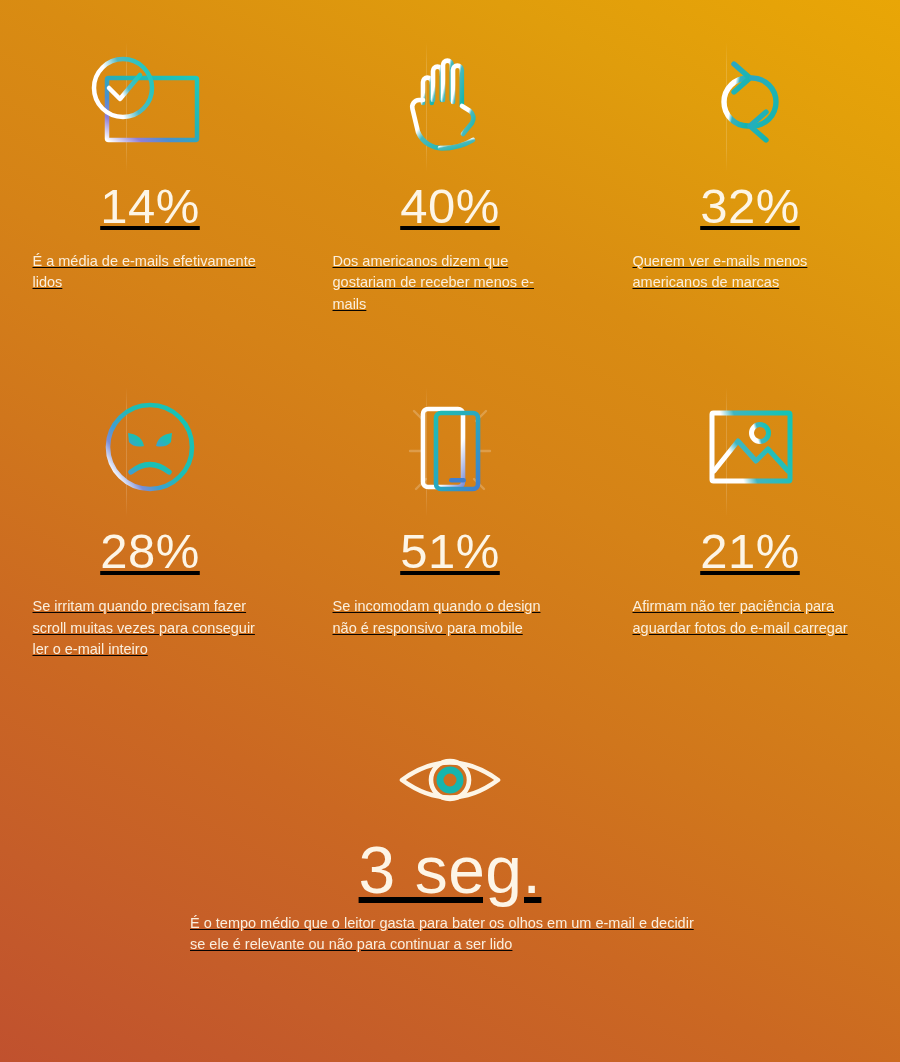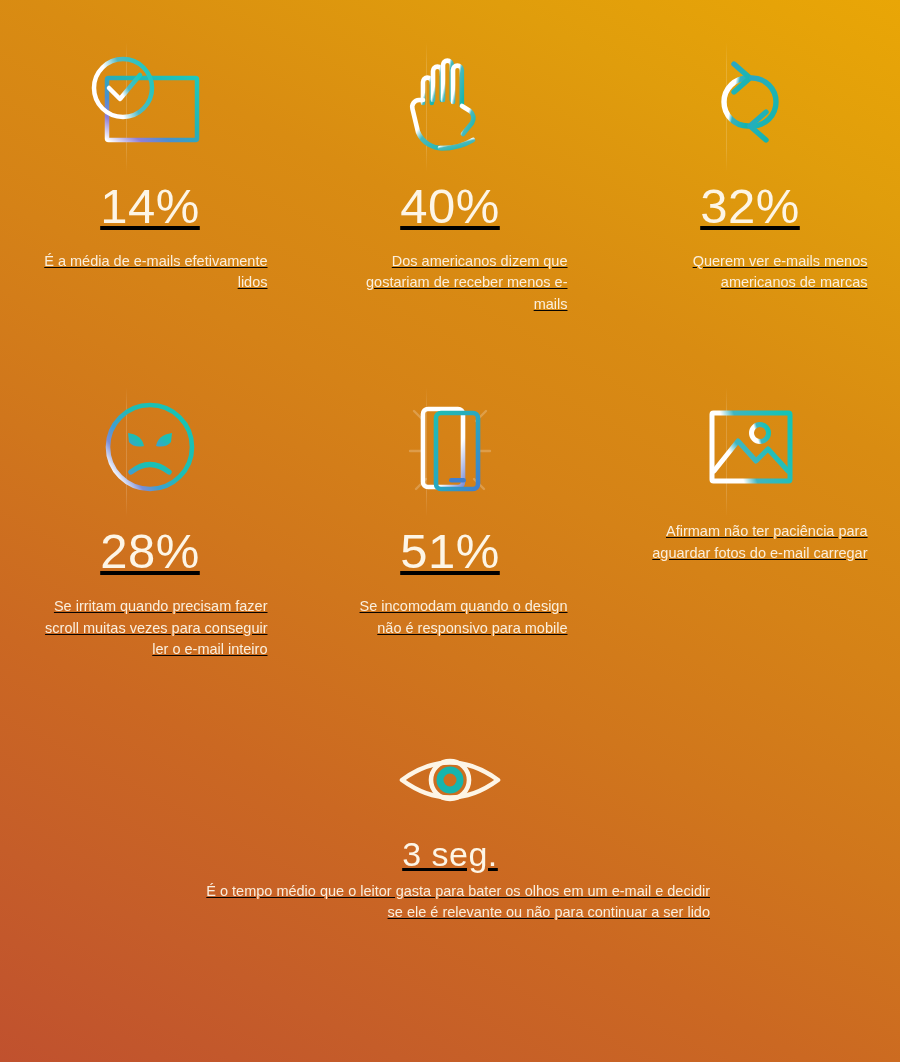--- a/index.html
+++ b/index.html
@@ -81,38 +81,38 @@
     color:#fdf5e6;
     letter-spacing:0.5px;
     margin-top:26px;
   }
 
   .stat-caption {
     margin-top:20px;
     font-size:14.5px;
     line-height:1.48;
     color:#fcf3e4;
-    text-align:right;
+    text-align:left;
     max-width:235px;
     opacity:0.97;
   }
 
   
   .footer {
     margin-top:84px;
     display:flex;
     flex-direction:column;
     align-items:center;
     position:relative;
   }
 
   .footer .icon-wrap { height:70px; }
 
   .footer .stat-value {
-    font-size:34px;
+    font-size:66px;
     margin-top:22px;
   }
 
   .footer .stat-caption {
     max-width:520px;
     margin-top:10px;
   }
 
   svg { display:block; overflow:visible; }
 </style>
@@ -288,20 +288,21 @@
               <stop offset="26%" stop-color="#ffffff"></stop>
               <stop offset="42%" stop-color="#3fb5c0"></stop>
               <stop offset="100%" stop-color="#14c3b6"></stop>
             </linearGradient>
           </defs>
           <rect x="14" y="12" width="78" height="68" rx="1.5" stroke="url(#g6)" stroke-width="5" fill="none"></rect>
           <circle cx="62" cy="32" r="8.5" stroke="url(#g6)" stroke-width="5" fill="none"></circle>
           <path d="M16 70 L40 40 L58 60 L70 48 L90 70" stroke="url(#g6)" stroke-width="5" stroke-linecap="round" stroke-linejoin="round" fill="none"></path>
         </svg>
       </div>
+      <div class="stat-value">21%</div>
       <div class="stat-caption">Afirmam não ter paciência para aguardar fotos do e-mail carregar</div>
     </div>
   </div>
 
   <div class="footer">
     <div class="icon-wrap">
       <svg width="108" height="62" viewBox="0 0 108 62" fill="none">
         <path d="M6 31 Q54 -4 102 31 Q54 66 6 31 Z" stroke="#fdf5e6" stroke-width="4.6" stroke-linejoin="round" fill="none"></path>
         <circle cx="54" cy="31" r="19" stroke="#fdf5e6" stroke-width="4.6" fill="none"></circle>
         <circle cx="54" cy="31" r="10" stroke="#16b5ad" stroke-width="7" fill="none"></circle>

